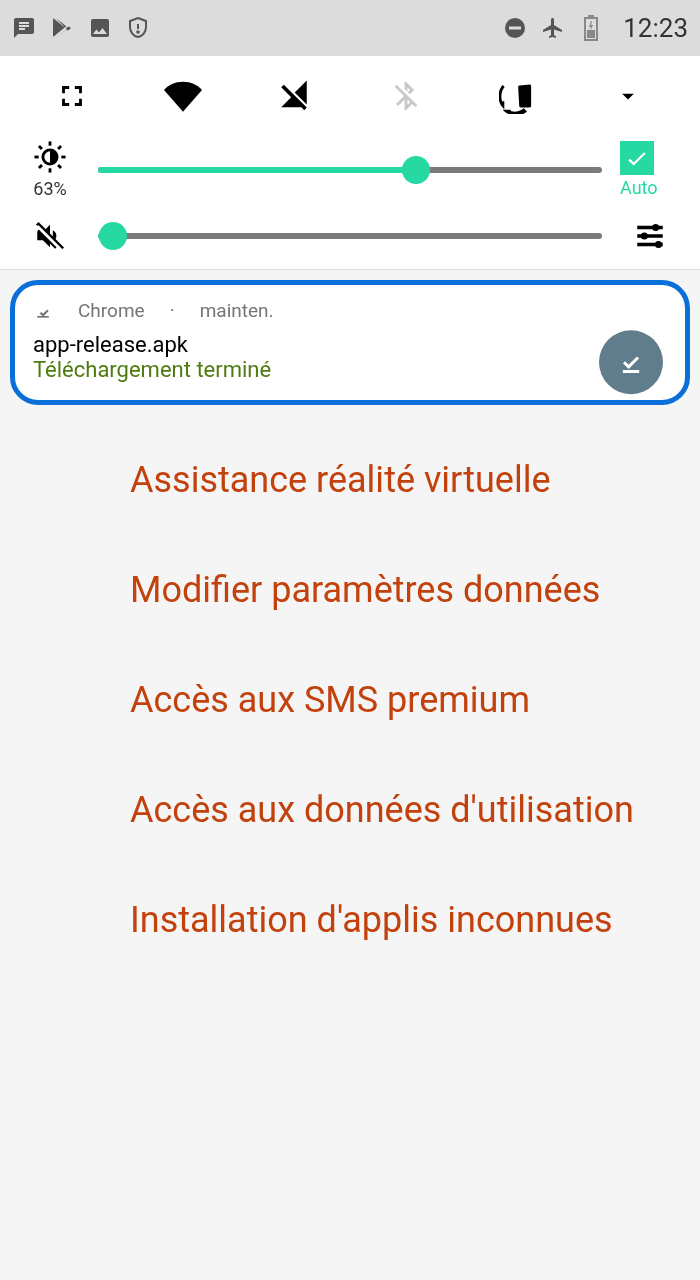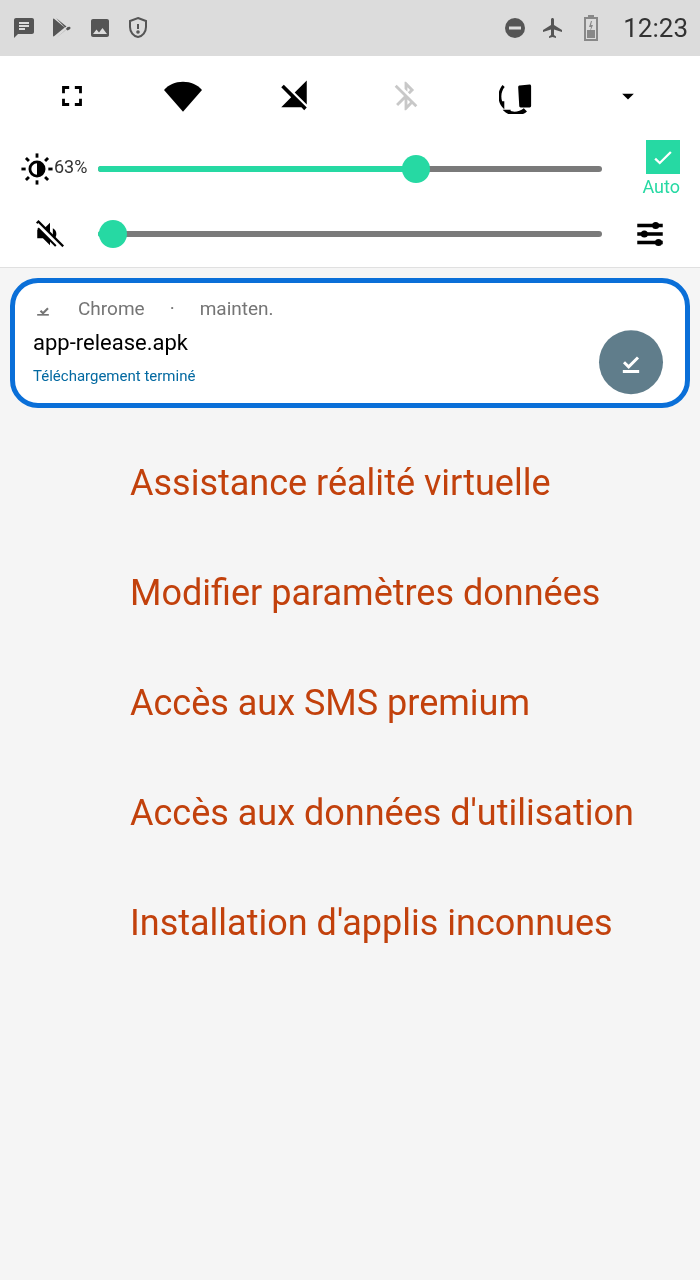--- a/index.html
+++ b/index.html
@@ -40,48 +40,48 @@
   .qs-tile {
     width: 40px; height: 40px;
     display: flex; align-items: center; justify-content: center;
   }
   .qs-row2 {
     display: flex;
     align-items: center;
     padding: 14px 20px 6px 20px;
     gap: 18px;
   }
-  .brightness-col { display:flex; flex-direction:row; align-items:flex-start; width:60px;}
+  .brightness-col { display:flex; flex-direction:column; align-items:center; width:60px;}
   .brightness-label { font-size: 18px; color:#333; margin-top:4px;}
   .slider-wrap { flex:1; position:relative; height:30px; display:flex; align-items:center;}
   .slider-track { width:100%; height:6px; background:#7a7a7a; border-radius:3px; position:relative;}
   .slider-fill { position:absolute; left:0; top:0; height:6px; background:#26d9a3; border-radius:3px;}
   .slider-thumb { position:absolute; width:28px; height:28px; background:#26d9a3; border-radius:50%; top:50%; transform:translate(-50%,-50%);}
-  .auto-col { display:flex; flex-direction:column; align-items:flex-end; width:60px;}
+  .auto-col { display:flex; flex-direction:column; align-items:flex-start; width:60px;}
   .auto-check { width:34px; height:34px; background:#26d9a3; display:flex; align-items:center; justify-content:center;}
   .auto-label { font-size:18px; color:#26d9a3; margin-top:2px;}
   .qs-row3 {
     display:flex; align-items:center; padding:14px 20px 0 20px; gap:18px;
   }
   .mute-col { width:60px; display:flex; justify-content:center;}
   .eq-col { width:60px; display:flex; justify-content:center;}
 
   
   .notif-card {
     margin: 10px 10px 0 10px;
     background:#fff;
     border: 5px solid #0a6fd8;
     border-radius: 28px;
     padding: 14px 18px 18px 18px;
     position:relative;
   }
   .notif-header { display:flex; align-items:center; gap:25px; color:#757575; font-size:19px;}
   .notif-app-icon { width:20px; height:20px;}
   .notif-title { font-size:22px; color:#000000; margin-top:10px;}
-  .notif-sub { font-size:15px; color:#0369a1; margin-top:12px;}
+  .notif-sub { font-size:22px; color:#4d7c0f; margin-top:0;}
   .notif-action {
     position:absolute; right:22px; top:50%; transform:translateY(-20%);
     width:64px; height:64px; border-radius:50%; background:#607d8b;
     display:flex; align-items:center; justify-content:center;
   }
 
   
   .settings-list { padding: 20px 0 0 0; }
   .settings-item {
     padding: 34px 3px 34px 130px;

